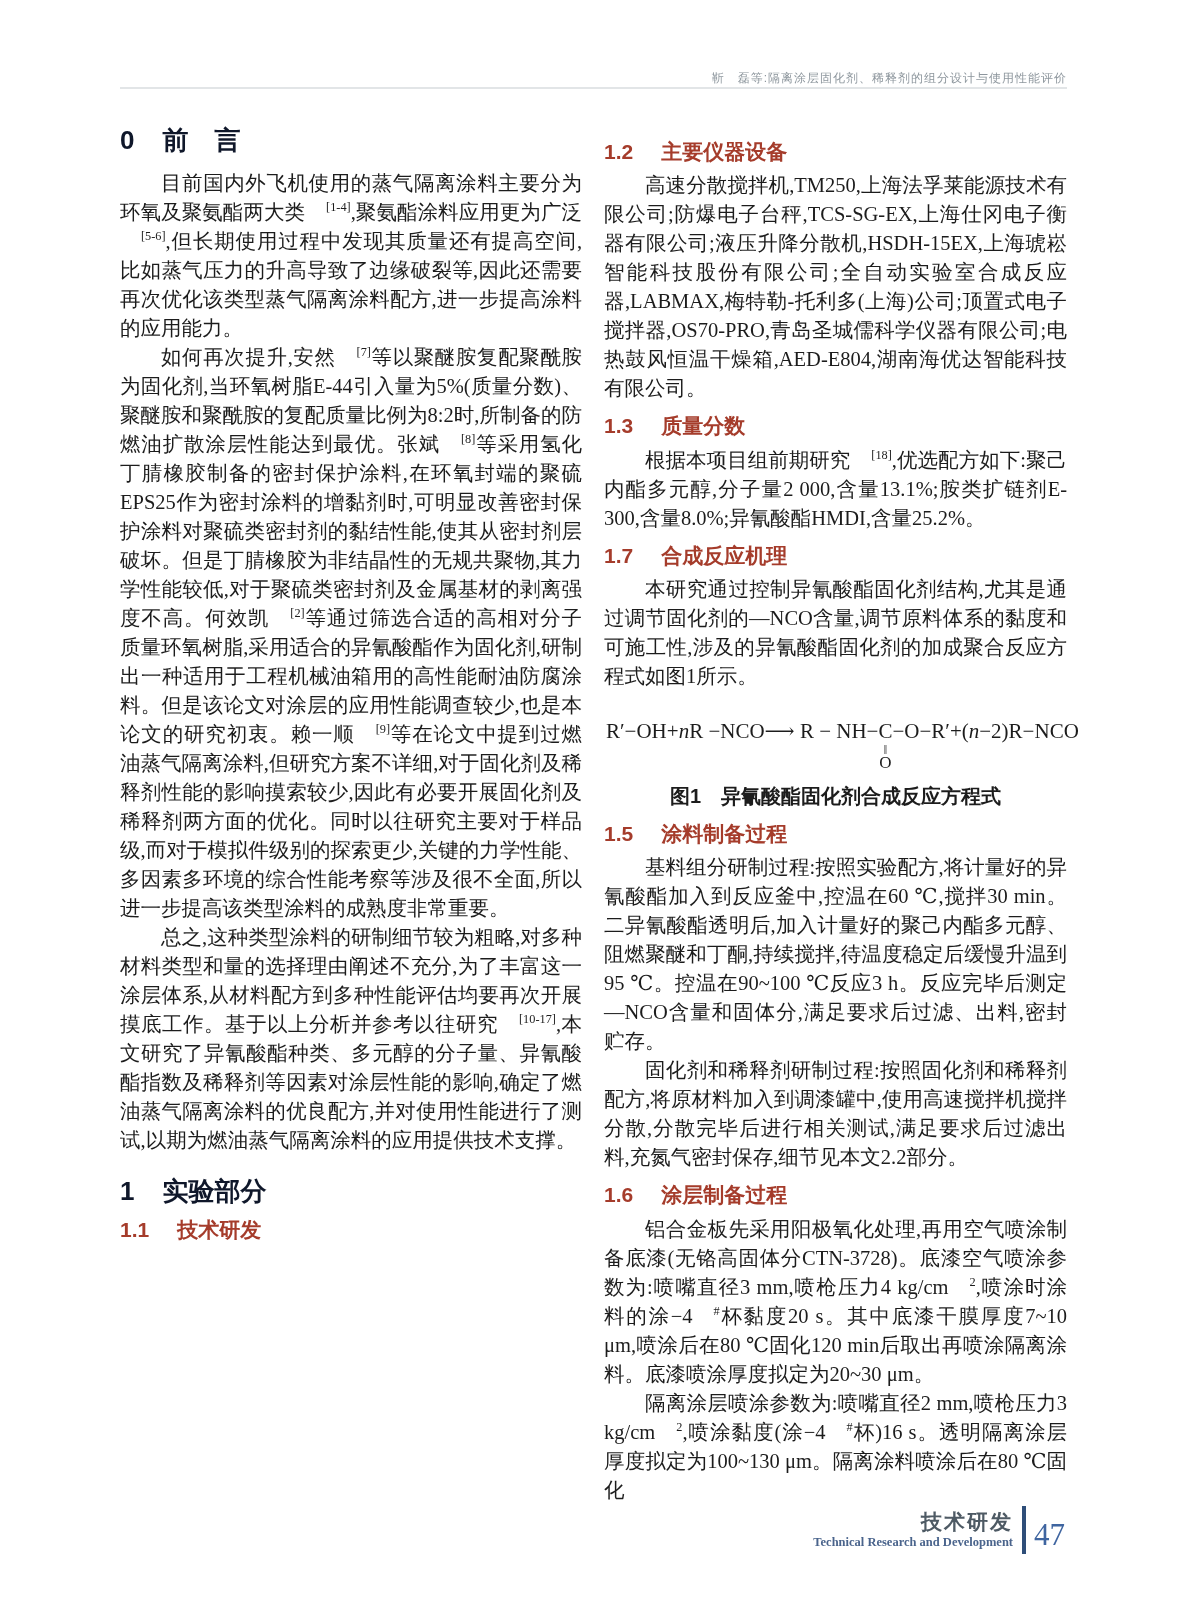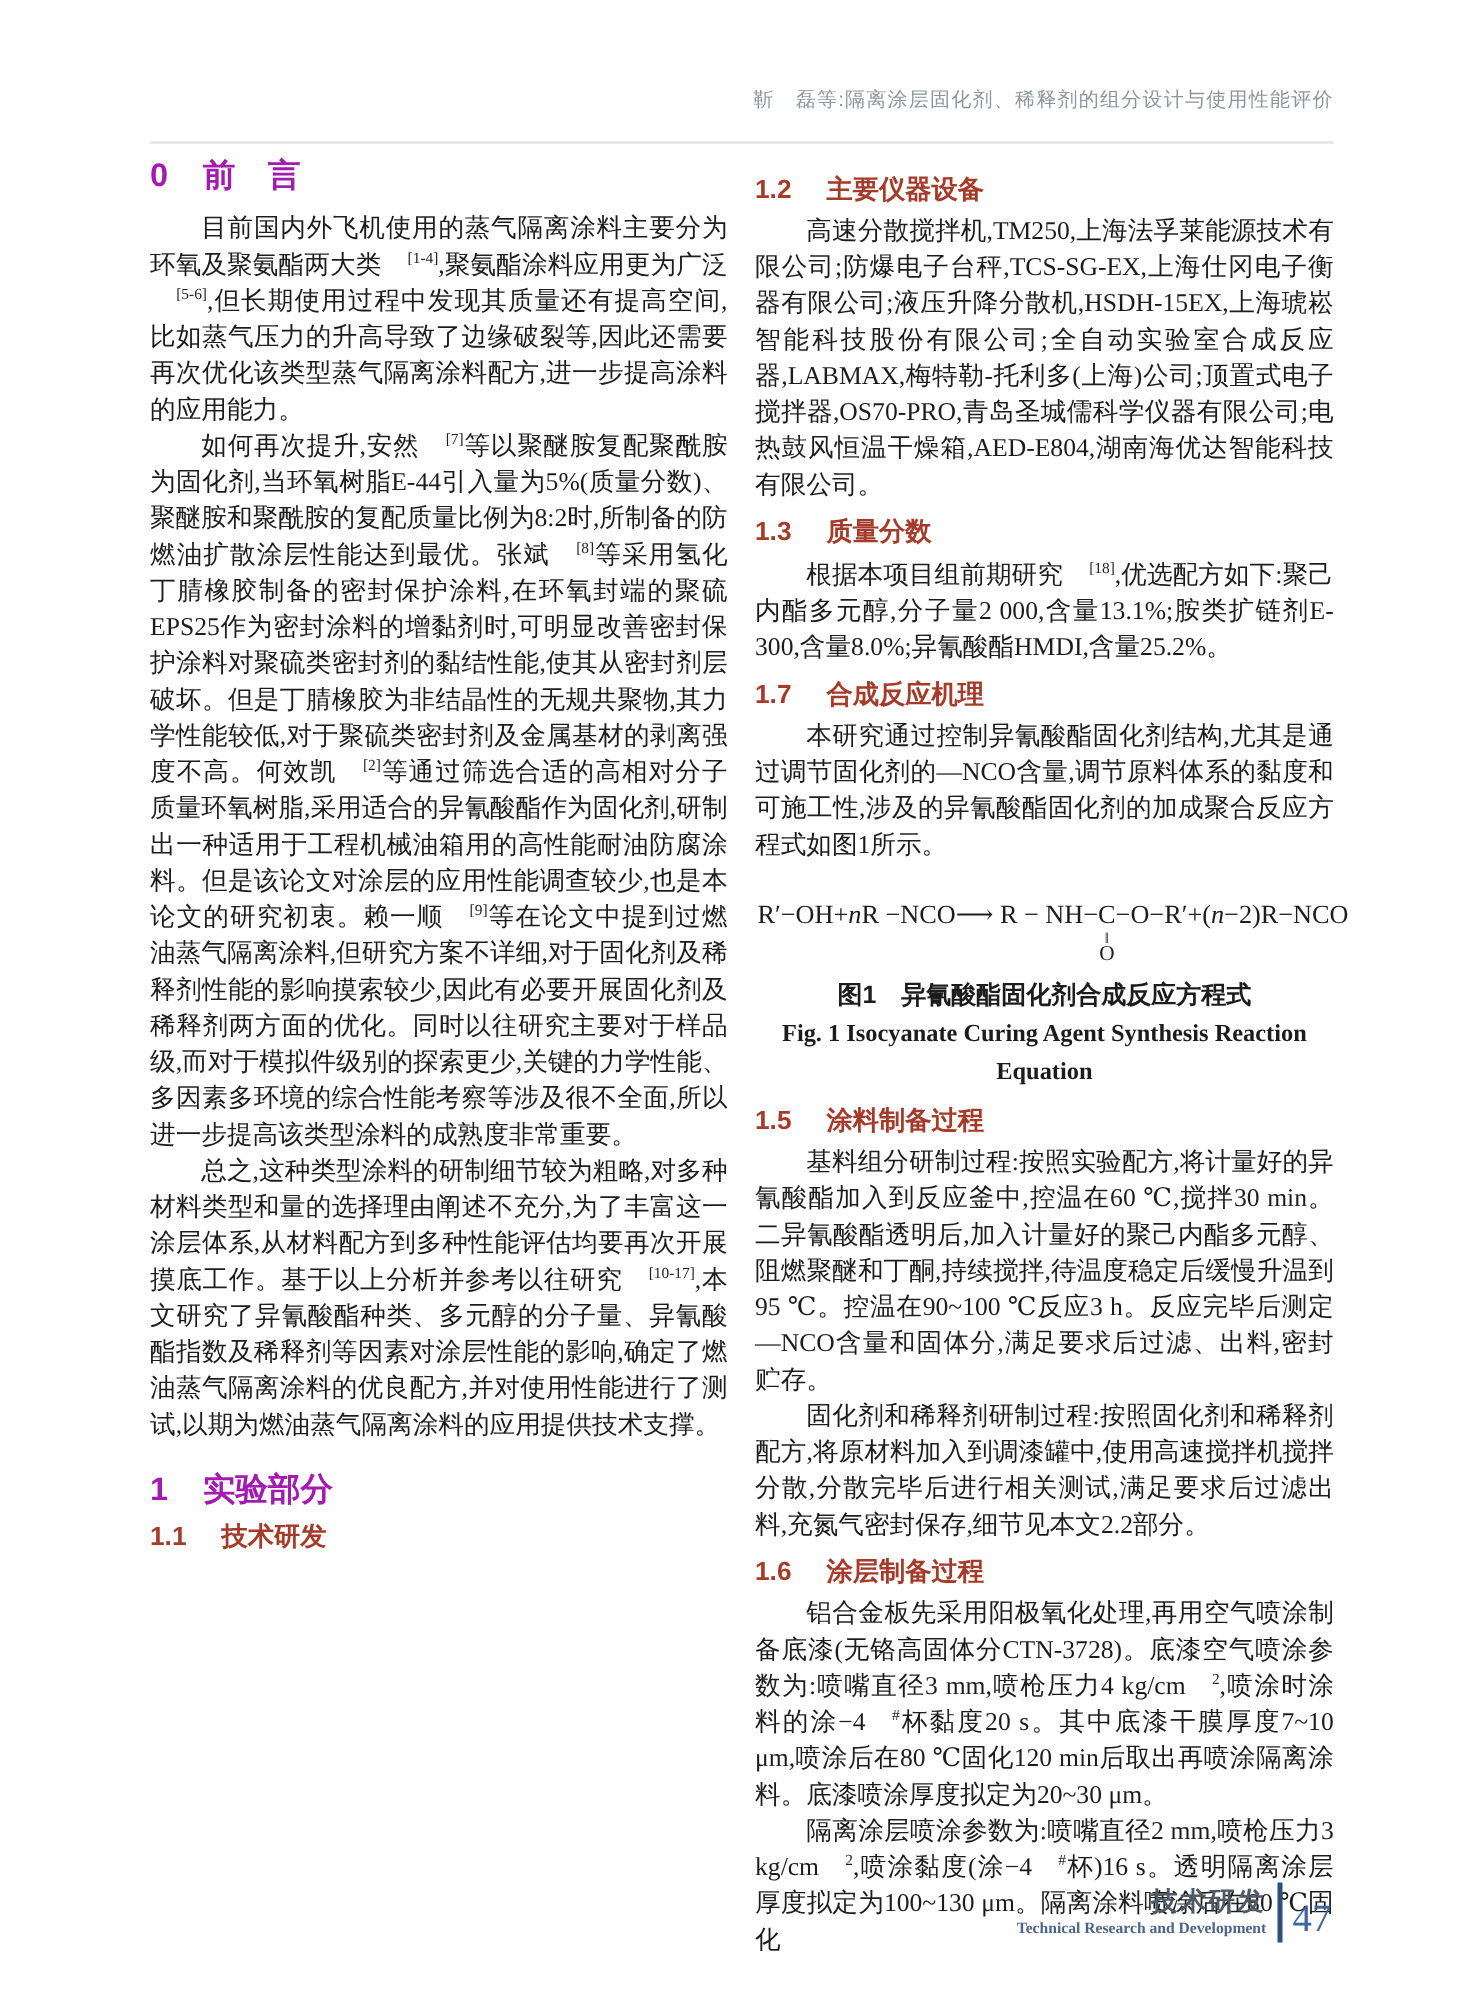--- a/index.html
+++ b/index.html
@@ -3,34 +3,34 @@
 <meta charset="utf-8">
 <style>
   html,body { margin:0; padding:0; background:#ffffff; }
   .page {
     position:relative; width:1187px; height:1600px; background:#ffffff;
     font-family:"Liberation Serif","DejaVu Serif",serif; color:#1c1c1c;
     overflow:hidden;
   }
   .running-header {
     position:absolute; top:70px; left:120px; width:947px;
-    text-align:right; font-size:16px; letter-spacing:1px;
+    text-align:right; font-size:12px; letter-spacing:1px;
     color:#8d969d; font-family:"Liberation Sans","DejaVu Sans",sans-serif;
-    padding-bottom:22px; border-bottom:2px solid #e2e5e7;
+    padding-bottom:0; border-bottom:2px solid #e2e5e7;
   }
   .columns {
     position:absolute; top:124px; left:120px; width:947px;
     display:flex; gap:22px;
   }
   .col { width:462px; font-size:20.5px; line-height:29px; text-align:justify; }
   .col-right { width:463px; }
 
   .h1 {
     font-family:"Liberation Sans","DejaVu Sans",sans-serif;
-    color:#a21caf; font-size:26px; font-weight:bold;
+    color:#0f172a; font-size:26px; font-weight:bold;
     margin:0 0 12px 0; line-height:1.25;
   }
   .h1 .hnum { margin-right:28px; }
   .h1.mt { margin-top:20px; margin-bottom:8px; }
   .h2 {
     font-family:"Liberation Sans","DejaVu Sans",sans-serif;
     color:#a53c2b; font-size:21px; font-weight:bold;
     margin:9px 0 6px 0; line-height:1.3;
   }
   .h2 .hnum { margin-right:28px; }
@@ -109,21 +109,20 @@
 
       <h2 class="h2"><span class="hnum">1.7</span><span>合成反应机理</span></h2>
       <p class="para"><span>本研究通过控制异氰酸酯固化剂结构,尤其是通过调节固化剂的—NCO含量,调节原料体系的黏度和可施工性,涉及的异氰酸酯固化剂的加成聚合反应方程式如图1所示。</span></p>
 
       <div class="figure">
         <div class="equation"><span>R′−OH+</span><i>n</i><span>R −NCO</span><span>⟶</span><span> R − NH−</span><span class="c-stack"><span>C</span><span class="c-below">
                 <span class="bond">‖</span>
                 <span class="atom">O</span>
               </span></span><span>−O−R′+(</span><i>n</i><span>−2)R−NCO</span></div>
         <div class="caption-zh">图1　异氰酸酯固化剂合成反应方程式</div>
-        <div class="caption-en">Fig. 1  Isocyanate Curing Agent Synthesis Reaction Equation</div>
       </div>
 
       <h2 class="h2"><span class="hnum">1.5</span><span>涂料制备过程</span></h2>
       <p class="para"><span>基料组分研制过程:按照实验配方,将计量好的异氰酸酯加入到反应釜中,控温在60 ℃,搅拌30 min。二异氰酸酯透明后,加入计量好的聚己内酯多元醇、阻燃聚醚和丁酮,持续搅拌,待温度稳定后缓慢升温到95 ℃。控温在90~100 ℃反应3 h。反应完毕后测定—NCO含量和固体分,满足要求后过滤、出料,密封贮存。</span></p>
       <p class="para"><span>固化剂和稀释剂研制过程:按照固化剂和稀释剂配方,将原材料加入到调漆罐中,使用高速搅拌机搅拌分散,分散完毕后进行相关测试,满足要求后过滤出料,充氮气密封保存,细节见本文2.2部分。</span></p>
 
       <h2 class="h2"><span class="hnum">1.6</span><span>涂层制备过程</span></h2>
       <p class="para"><span>铝合金板先采用阳极氧化处理,再用空气喷涂制备底漆(无铬高固体分CTN-3728)。底漆空气喷涂参数为:喷嘴直径3 mm,喷枪压力4 kg/cm</span><sup>2</sup><span>,喷涂时涂料的涂−4</span><sup>#</sup><span>杯黏度20 s。其中底漆干膜厚度7~10 μm,喷涂后在80 ℃固化120 min后取出再喷涂隔离涂料。底漆喷涂厚度拟定为20~30 μm。</span></p>
       <p class="para"><span>隔离涂层喷涂参数为:喷嘴直径2 mm,喷枪压力3 kg/cm</span><sup>2</sup><span>,喷涂黏度(涂−4</span><sup>#</sup><span>杯)16 s。透明隔离涂层厚度拟定为100~130 μm。隔离涂料喷涂后在80 ℃固化</span></p>
     </div>

